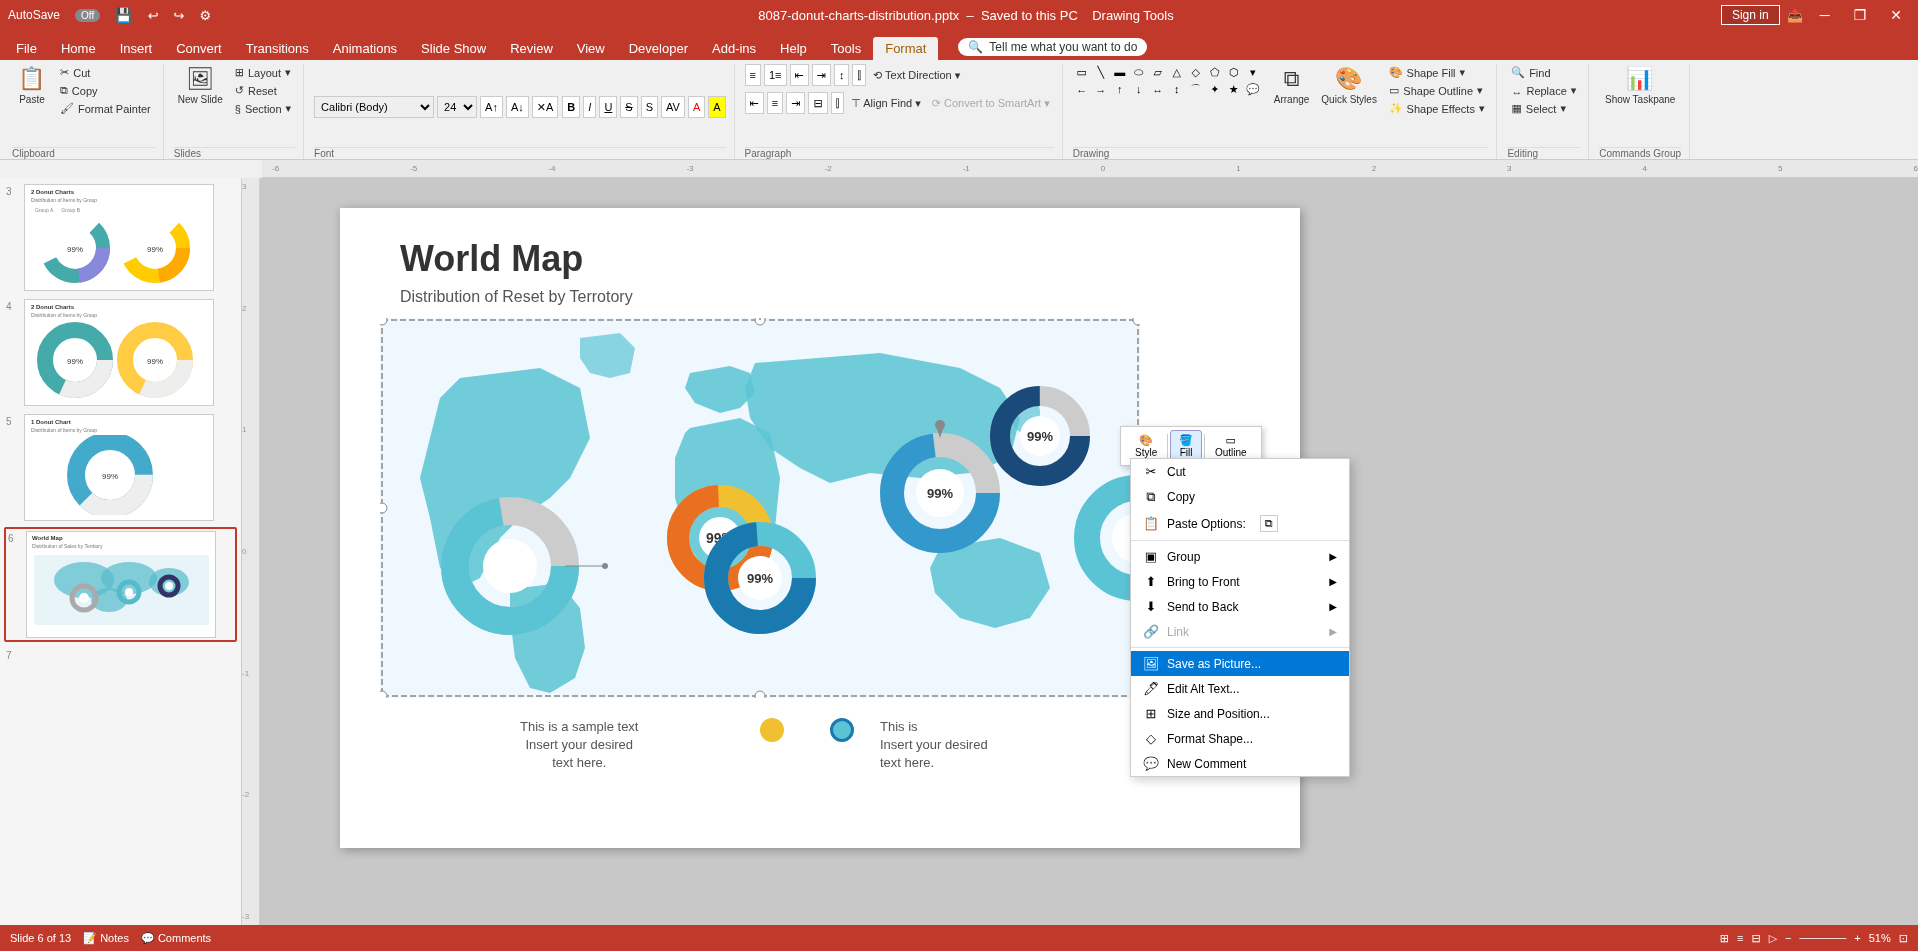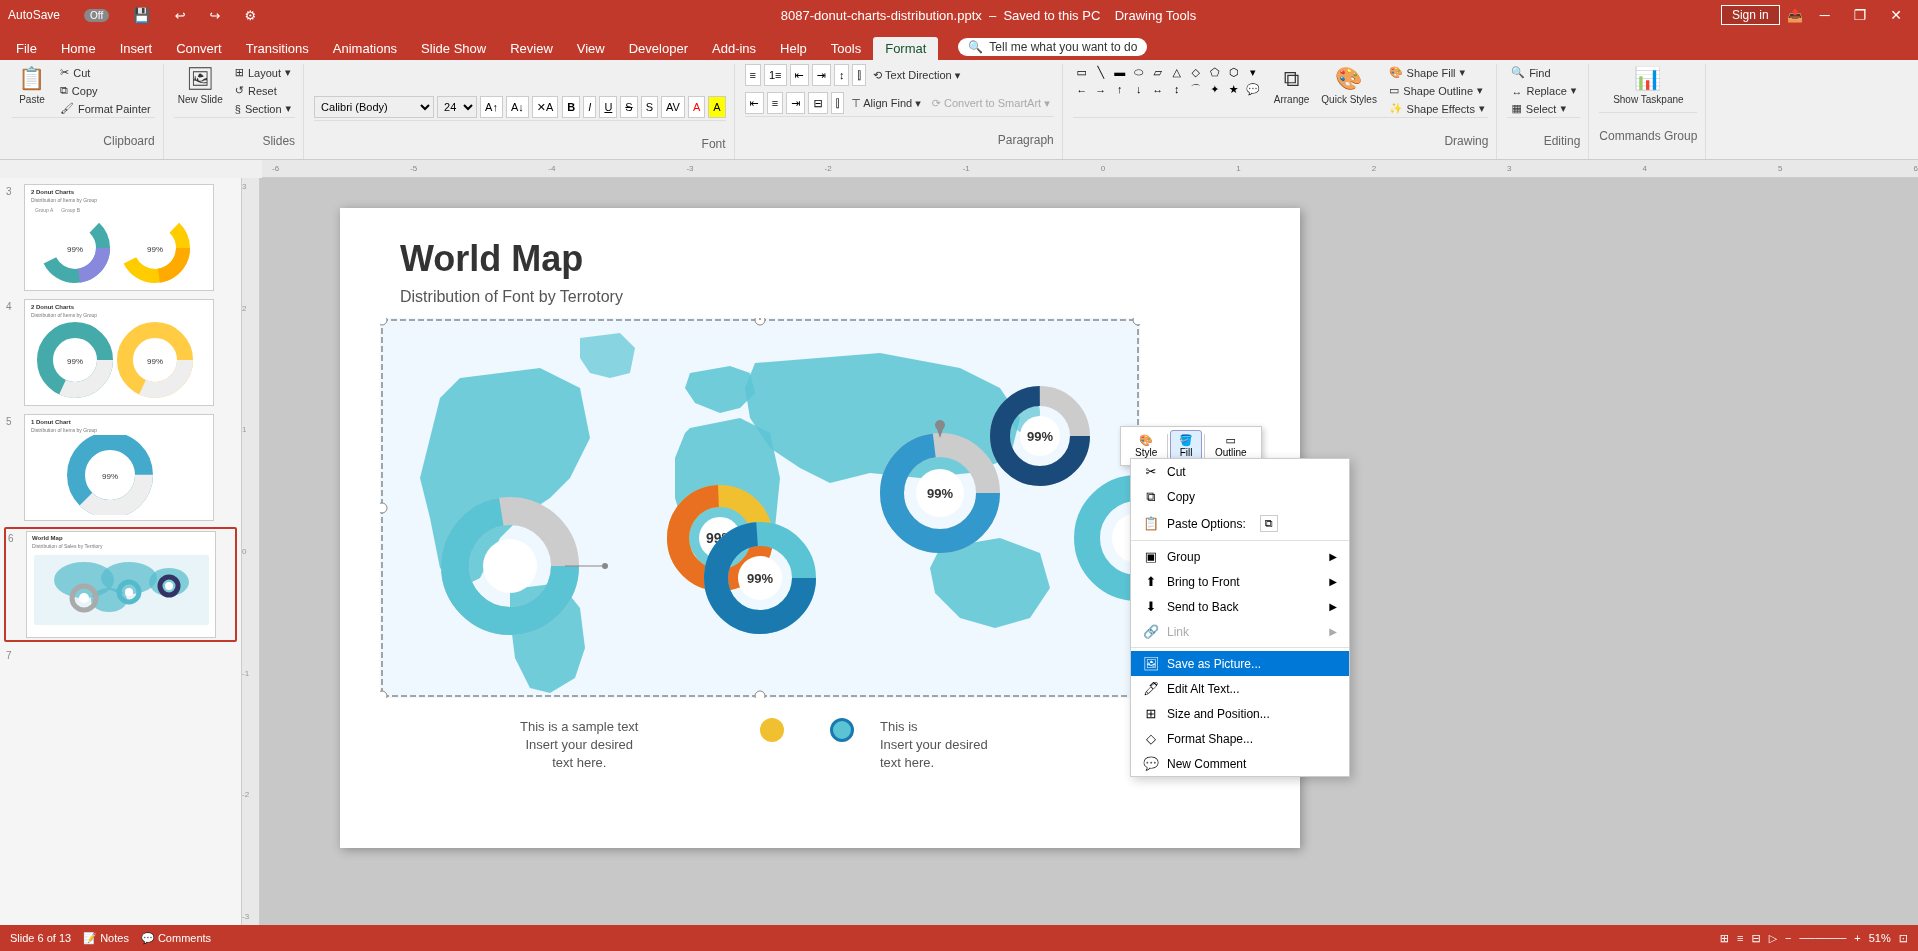--- a/index.html
+++ b/index.html
@@ -8,21 +8,21 @@
     
     #titlebar {
       height: 30px;
       background: #c0392b;
       display: flex;
       align-items: center;
       justify-content: space-between;
       padding: 0 8px;
       color: white;
     }
-    #titlebar .left { display: flex; align-items: center; gap: 24px; font-size: 12px; text-align: right; }
+    #titlebar .left { display: flex; align-items: center; gap: 15px; font-size: 12px; text-align: right; }
     #titlebar .center { font-size: 13px; }
     #titlebar .right { display: flex; align-items: center; gap: 8px; }
     #titlebar .sign-in-btn { background: #a93226; border: 1px solid white; color: white; padding: 2px 10px; cursor: pointer; font-size: 12px; }
     .win-control { background: none; border: none; color: white; cursor: pointer; font-size: 14px; padding: 0 8px; }
 
     
     #ribbon-tabs {
       height: 30px;
       background: #c0392b;
       display: flex;
@@ -31,21 +31,21 @@
     }
     .ribbon-tab {
       padding: 4px 12px;
       cursor: pointer;
       color: white;
       font-size: 13px;
       border-radius: 3px 3px 0 0;
     }
     .ribbon-tab.active {
       background: #f0f0f0;
-      color: #14532d;
+      color: #a16207;
     }
 
     
     #ribbon {
       height: 100px;
       background: #f0f0f0;
       border-bottom: 1px solid #ccc;
       display: flex;
       align-items: stretch;
       padding: 4px 4px 0 4px;
@@ -60,24 +60,24 @@
       min-width: fit-content;
     }
     .ribbon-group-content {
       display: flex;
       flex-direction: row;
       align-items: flex-start;
       flex: 1;
       gap: 4px;
     }
     .ribbon-group-label {
-      font-size: 12px;
+      font-size: 10px;
       color: #666;
-      text-align: right;
-      padding: 16px 0;
+      text-align: left;
+      padding: 0 0;
       border-top: 1px solid #ddd;
       width: 100%;
       margin-top: auto;
     }
     .ribbon-btn {
       display: flex;
       flex-direction: column;
       align-items: center;
       cursor: pointer;
       padding: 2px 4px;
@@ -573,21 +573,21 @@
       <span>0</span>
       <span>-1</span>
       <span>-2</span>
       <span>-3</span>
   </div>
 
   <div id="canvas-area">
     <div id="slide-canvas">
 
       <div class="slide-title">World Map</div>
-      <div class="slide-subtitle">Distribution of Font by Terrotory</div>
+      <div class="slide-subtitle">Distribution of Reset by Terrotory</div>
 
       <svg style="position:absolute;top:110px;left:40px;width:760px;height:380px;" viewBox="0 0 760 380">
 
         <rect x="0" y="0" width="760" height="380" fill="#f0f8ff" rx="4"></rect>
 
         <path d="M80,60 L160,50 L200,70 L210,120 L190,160 L170,180 L140,200 L120,220 L100,260 L80,270 L60,250 L50,200 L40,160 L50,120 L60,80 Z" fill="#5bc4d4" opacity="0.85"></path>
 
         <path d="M200,20 L240,15 L255,30 L250,55 L230,60 L210,55 L200,40 Z" fill="#5bc4d4" opacity="0.7"></path>
 
         <path d="M140,270 L180,265 L200,290 L205,330 L195,360 L170,375 L150,370 L135,340 L130,300 L130,275 Z" fill="#5bc4d4" opacity="0.85"></path>

